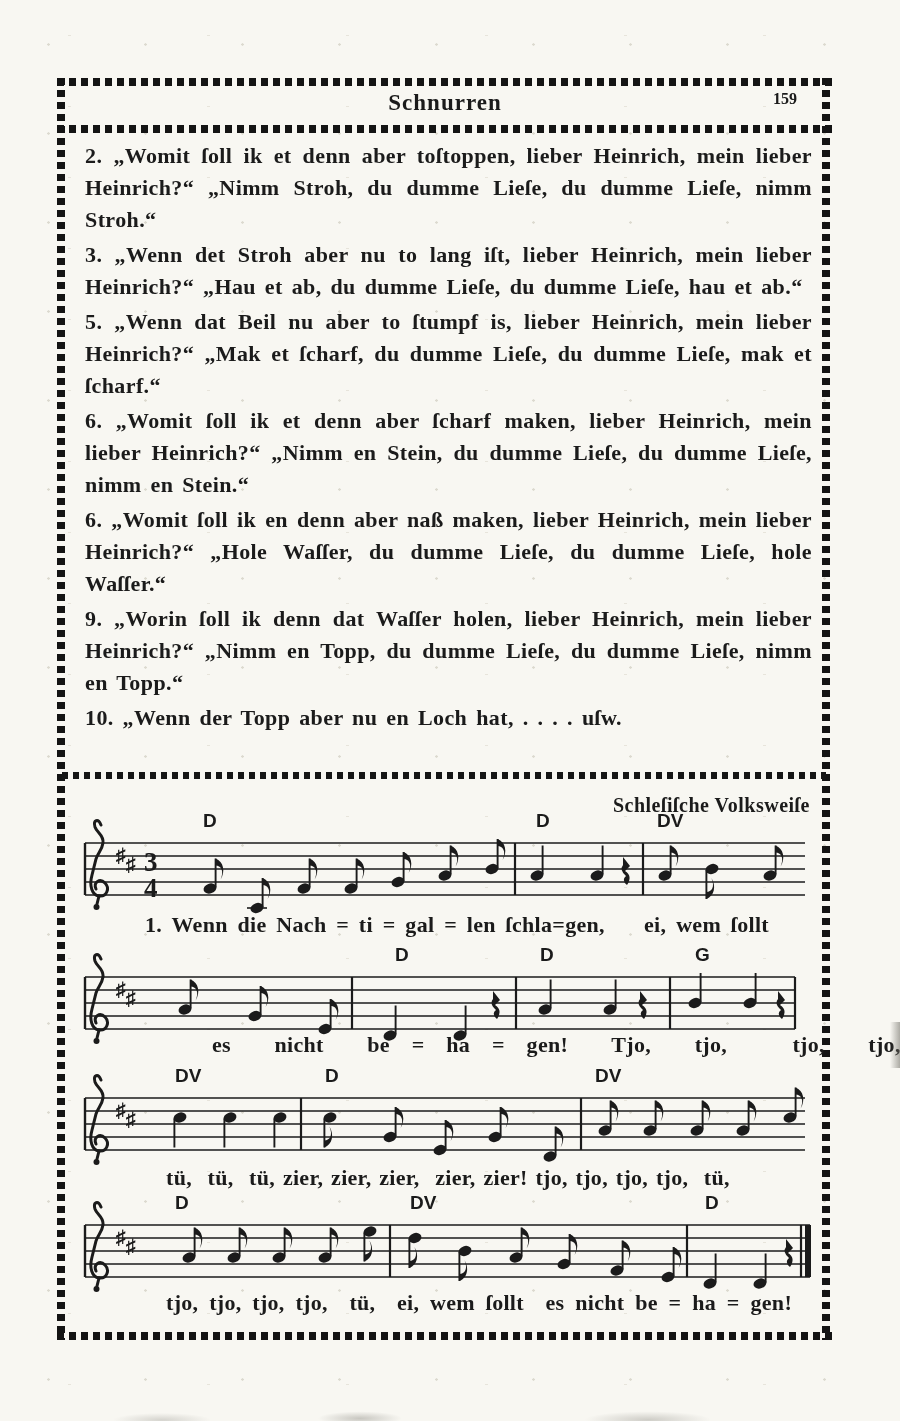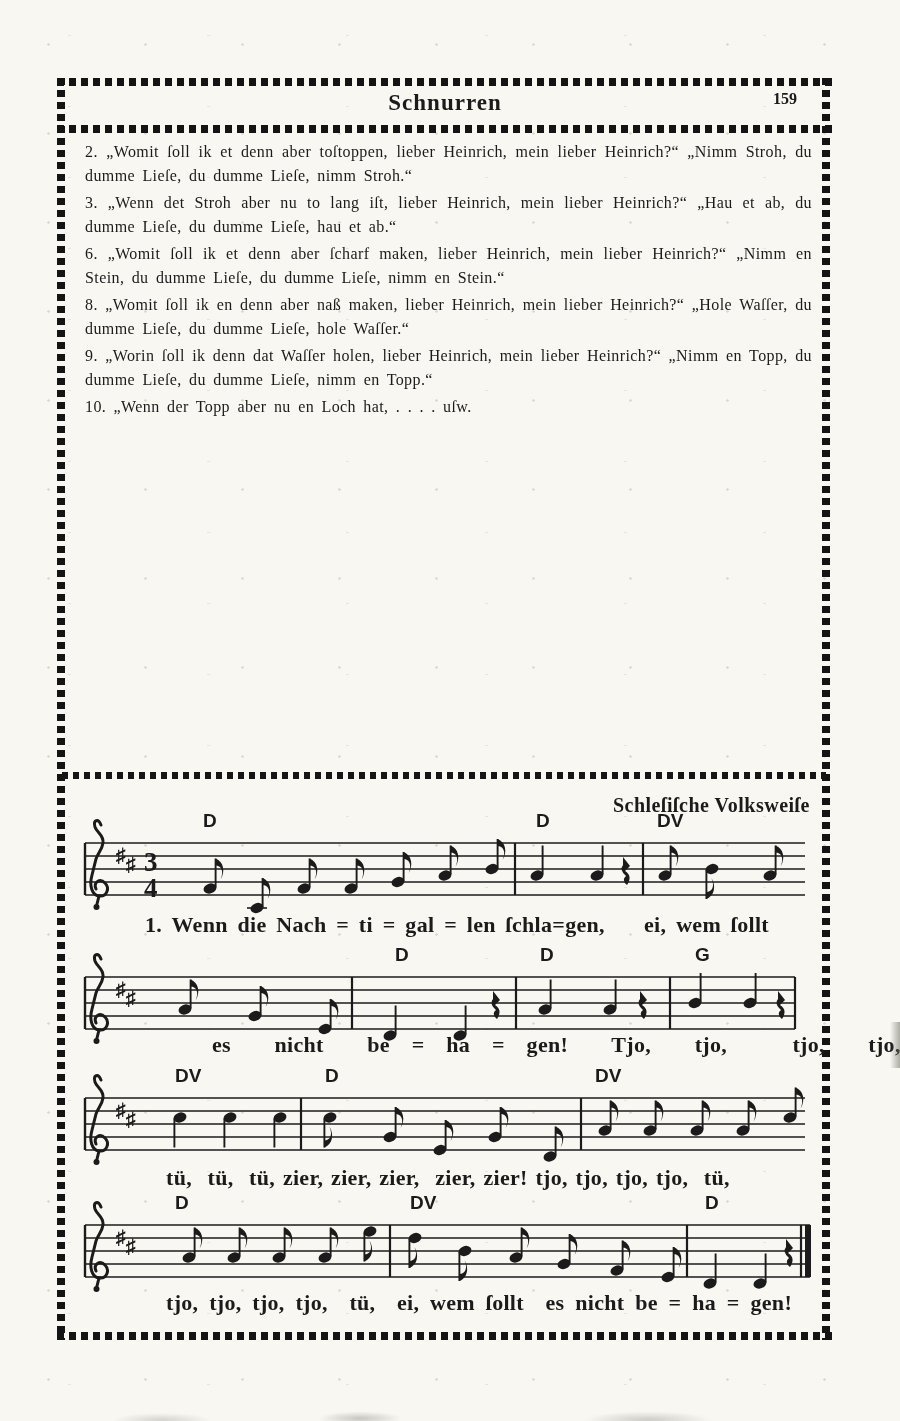--- a/index.html
+++ b/index.html
@@ -14,21 +14,21 @@
     color:#1b1b1b;
   }
   .edge{position:absolute;background-repeat:repeat;}
   .edge.h{height:8px;background-image:repeating-linear-gradient(90deg,#141414 0 7px,transparent 7px 12px);}
   .edge.v{width:8px;background-image:repeating-linear-gradient(180deg,#141414 0 7px,transparent 7px 12px);}
   .edge.dots{height:7px;background-image:repeating-linear-gradient(90deg,#161616 0 6px,transparent 6px 11px);}
   #header-band{position:absolute;top:90px;left:65px;width:760px;height:32px;}
   #page-title{position:absolute;left:0;right:0;text-align:center;font-size:23px;font-weight:bold;letter-spacing:1px;}
   #page-number{position:absolute;right:28px;top:0;font-size:16px;font-weight:bold;}
   #verses{position:absolute;top:140px;left:85px;width:727px;}
-  .verse{margin:0 0 3px 0;font-size:16px;line-height:24px;font-weight:normal;text-align:justify;letter-spacing:0.4px;word-spacing:3px;}
+  .verse{margin:0 0 3px 0;font-size:22px;line-height:32px;font-weight:bold;text-align:justify;letter-spacing:0.4px;word-spacing:3px;}
   #attribution{position:absolute;top:794px;right:90px;font-size:20px;font-weight:bold;letter-spacing:0.5px;}
   .staffbox{position:absolute;left:80px;width:740px;height:126px;}
   .lyric{position:absolute;font-size:22px;font-weight:bold;white-space:pre;letter-spacing:0.3px;}
   #smudge-right{position:absolute;right:0;top:1022px;width:10px;height:46px;background:linear-gradient(90deg,transparent,rgba(110,108,100,.55));}
   #smudge-bottom{position:absolute;left:0;bottom:0;width:100%;height:26px;
     background:
       radial-gradient(60px 10px at 40% 90%, rgba(110,108,100,.35), transparent 70%),
       radial-gradient(90px 12px at 72% 95%, rgba(110,108,100,.3), transparent 70%),
       radial-gradient(70px 10px at 18% 96%, rgba(110,108,100,.25), transparent 70%);}
 </style>
@@ -43,22 +43,23 @@
 <div class="edge dots" style="top:772px;left:62px;width:764px;"></div>
 
 <div id="header-band">
   <div id="page-title">Schnurren</div>
   <div id="page-number">159</div>
 </div>
 
 <div id="verses">
     <p class="verse">2. „Womit ſoll ik et denn aber toſtoppen, lieber Heinrich, mein lieber Heinrich?“ „Nimm Stroh, du dumme Lieſe, du dumme Lieſe, nimm Stroh.“</p>
     <p class="verse">3. „Wenn det Stroh aber nu to lang iſt, lieber Heinrich, mein lieber Heinrich?“ „Hau et ab, du dumme Lieſe, du dumme Lieſe, hau et ab.“</p>
+    <p class="verse">5. „Wenn dat Beil nu aber to ſtumpf is, lieber Heinrich, mein lieber Heinrich?“ „Mak et ſcharf, du dumme Lieſe, du dumme Lieſe, mak et ſcharf.“</p>
     <p class="verse">6. „Womit ſoll ik et denn aber ſcharf maken, lieber Heinrich, mein lieber Heinrich?“ „Nimm en Stein, du dumme Lieſe, du dumme Lieſe, nimm en Stein.“</p>
-    <p class="verse">8. „Womit ſoll ik en denn aber naß maken, lieber Heinrich, mein lieber Heinrich?“ „Hole Waſſer, du dumme Lieſe, du dumme Lieſe, hole Waſſer.“</p>
+    <p class="verse">6. „Womit ſoll ik en denn aber naß maken, lieber Heinrich, mein lieber Heinrich?“ „Hole Waſſer, du dumme Lieſe, du dumme Lieſe, hole Waſſer.“</p>
     <p class="verse">9. „Worin ſoll ik denn dat Waſſer holen, lieber Heinrich, mein lieber Heinrich?“ „Nimm en Topp, du dumme Lieſe, du dumme Lieſe, nimm en Topp.“</p>
     <p class="verse">10. „Wenn der Topp aber nu en Loch hat, . . . . uſw.</p>
   </div>
 
 <div id="attribution">Schleſiſche Volksweiſe</div>
 
 <div class="staffbox" style="top:809px;"><svg width="740" height="126" viewBox="0 0 740 126">
       <line x1="5" y1="34" x2="725" y2="34" stroke="#1b1b1b" stroke-width="1.6"></line>
       <line x1="5" y1="47" x2="725" y2="47" stroke="#1b1b1b" stroke-width="1.6"></line>
       <line x1="5" y1="60" x2="725" y2="60" stroke="#1b1b1b" stroke-width="1.6"></line>

